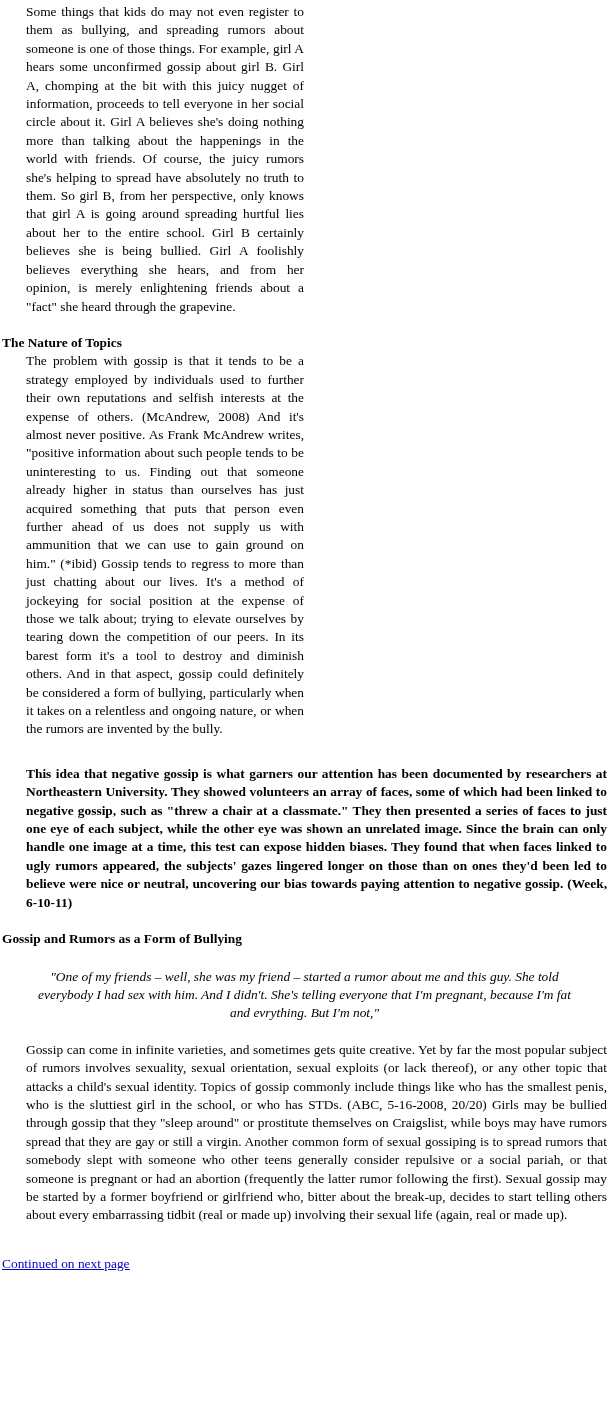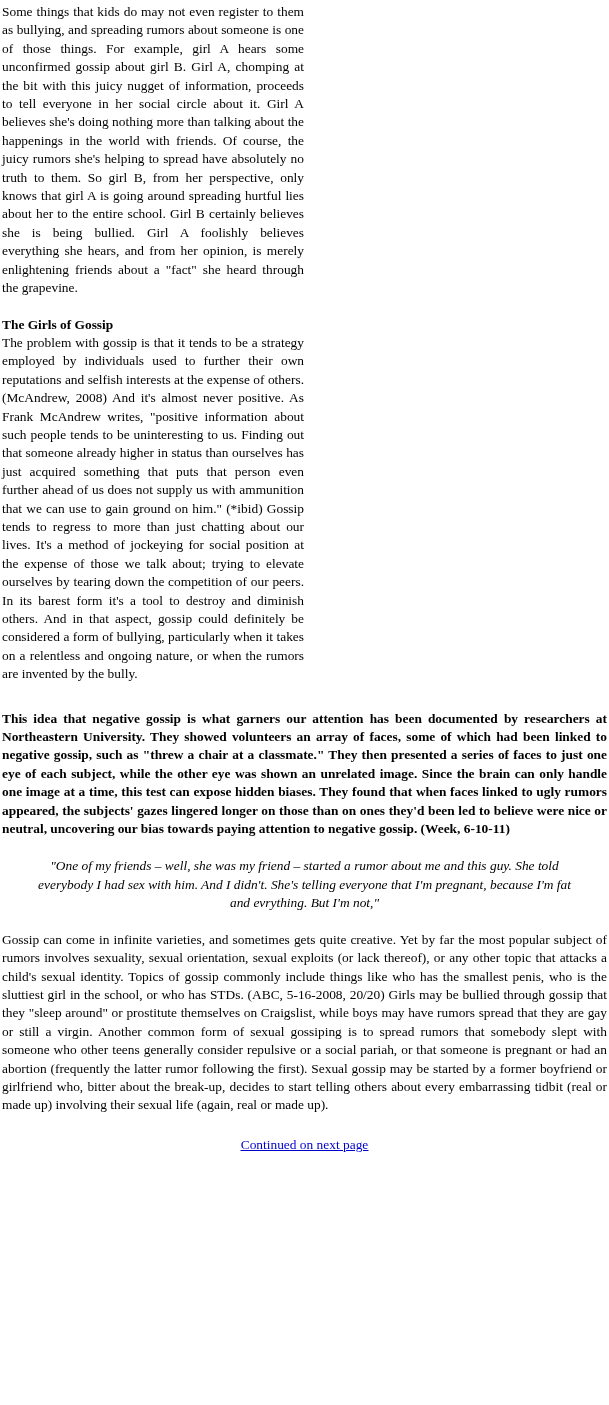--- a/index.html
+++ b/index.html
@@ -25,20 +25,21 @@
     margin: 0 0 5px 0;
   }
   .left-col {
     width: 302px;
   }
   p {
     margin: 0;
   }
   .justify {
     text-align: justify;
+    margin-left: 24px;
   }
   .section-heading {
     font-size: 13.4px;
     line-height: 18.4px;
     font-weight: bold;
     margin: 18px 0 0 0;
   }
   .research-paragraph {
     margin-top: 26px;
     font-weight: bold;
@@ -49,46 +50,47 @@
     font-style: italic;
   }
   .quote-attribution {
     font-style: normal;
     text-align: center;
   }
   .varieties-paragraph {
     margin-top: 18px;
   }
   .footer-row {
-    text-align: center;
-    margin-top: 21px;
+    text-align: left;
+    margin-top: 30px;
     text-decoration: underline;
   }
   .continued-link {
     color: #0000CC;
     text-decoration: underline;
     cursor: pointer;
   }
 </style>
 </head>
 <body>
 
 <div>
 
 
   <div class="left-col">
     <p class="justify">Some things that kids do may not even register to them as bullying, and spreading rumors about someone is one of those things. For example, girl A hears some unconfirmed gossip about girl B. Girl A, chomping at the bit with this juicy nugget of information, proceeds to tell everyone in her social circle about it. Girl A believes she's doing nothing more than talking about the happenings in the world with friends. Of course, the juicy rumors she's helping to spread have absolutely no truth to them. So girl B, from her perspective, only knows that girl A is going around spreading hurtful lies about her to the entire school. Girl B certainly believes she is being bullied. Girl A foolishly believes everything she hears, and from her opinion, is merely enlightening friends about a "fact" she heard through the grapevine.</p>
 
-    <h2 class="section-heading">The Girls of Gossip</h2>
+    <h2 class="section-heading">The Nature of Topics</h2>
 
     <p class="justify">The problem with gossip is that it tends to be a strategy employed by individuals used to further their own reputations and selfish interests at the expense of others. (McAndrew, 2008) And it's almost never positive. As Frank McAndrew writes, "positive information about such people tends to be uninteresting to us. Finding out that someone already higher in status than ourselves has just acquired something that puts that person even further ahead of us does not supply us with ammunition that we can use to gain ground on him." (*ibid) Gossip tends to regress to more than just chatting about our lives. It's a method of jockeying for social position at the expense of those we talk about; trying to elevate ourselves by tearing down the competition of our peers. In its barest form it's a tool to destroy and diminish others. And in that aspect, gossip could definitely be considered a form of bullying, particularly when it takes on a relentless and ongoing nature, or when the rumors are invented by the bully.</p>
   </div>
 
   <p class="justify research-paragraph">This idea that negative gossip is what garners our attention has been documented by researchers at Northeastern University. They showed volunteers an array of faces, some of which had been linked to negative gossip, such as "threw a chair at a classmate." They then presented a series of faces to just one eye of each subject, while the other eye was shown an unrelated image. Since the brain can only handle one image at a time, this test can expose hidden biases. They found that when faces linked to ugly rumors appeared, the subjects' gazes lingered longer on those than on ones they'd been led to believe were nice or neutral, uncovering our bias towards paying attention to negative gossip. (Week, 6-10-11)</p>
 
+  <h2 class="section-heading">Gossip and Rumors as a Form of Bullying</h2>
 
   <div class="quote-block">
     <div>"One of my friends – well, she was my friend – started a rumor about me and this guy.  She told everybody I had sex with him.  And I didn't.  She's telling everyone that I'm pregnant, because I'm fat and evrything.  But I'm not,"</div>
   </div>
 
   <p class="justify varieties-paragraph">Gossip can come in infinite varieties, and sometimes gets quite creative. Yet by far the most popular subject of rumors involves sexuality, sexual orientation, sexual exploits (or lack thereof), or any other topic that attacks a child's sexual identity. Topics of gossip commonly include things like who has the smallest penis, who is the sluttiest girl in the school, or who has STDs. (ABC, 5-16-2008, 20/20) Girls may be bullied through gossip that they "sleep around" or prostitute themselves on Craigslist, while boys may have rumors spread that they are gay or still a virgin. Another common form of sexual gossiping is to spread rumors that somebody slept with someone who other teens generally consider repulsive or a social pariah, or that someone is pregnant or had an abortion (frequently the latter rumor following the first). Sexual gossip may be started by a former boyfriend or girlfriend who, bitter about the break-up, decides to start telling others about every embarrassing tidbit (real or made up) involving their sexual life (again, real or made up).</p>
 
   <div class="footer-row">
     <a class="continued-link">Continued on next page</a>
   </div>

